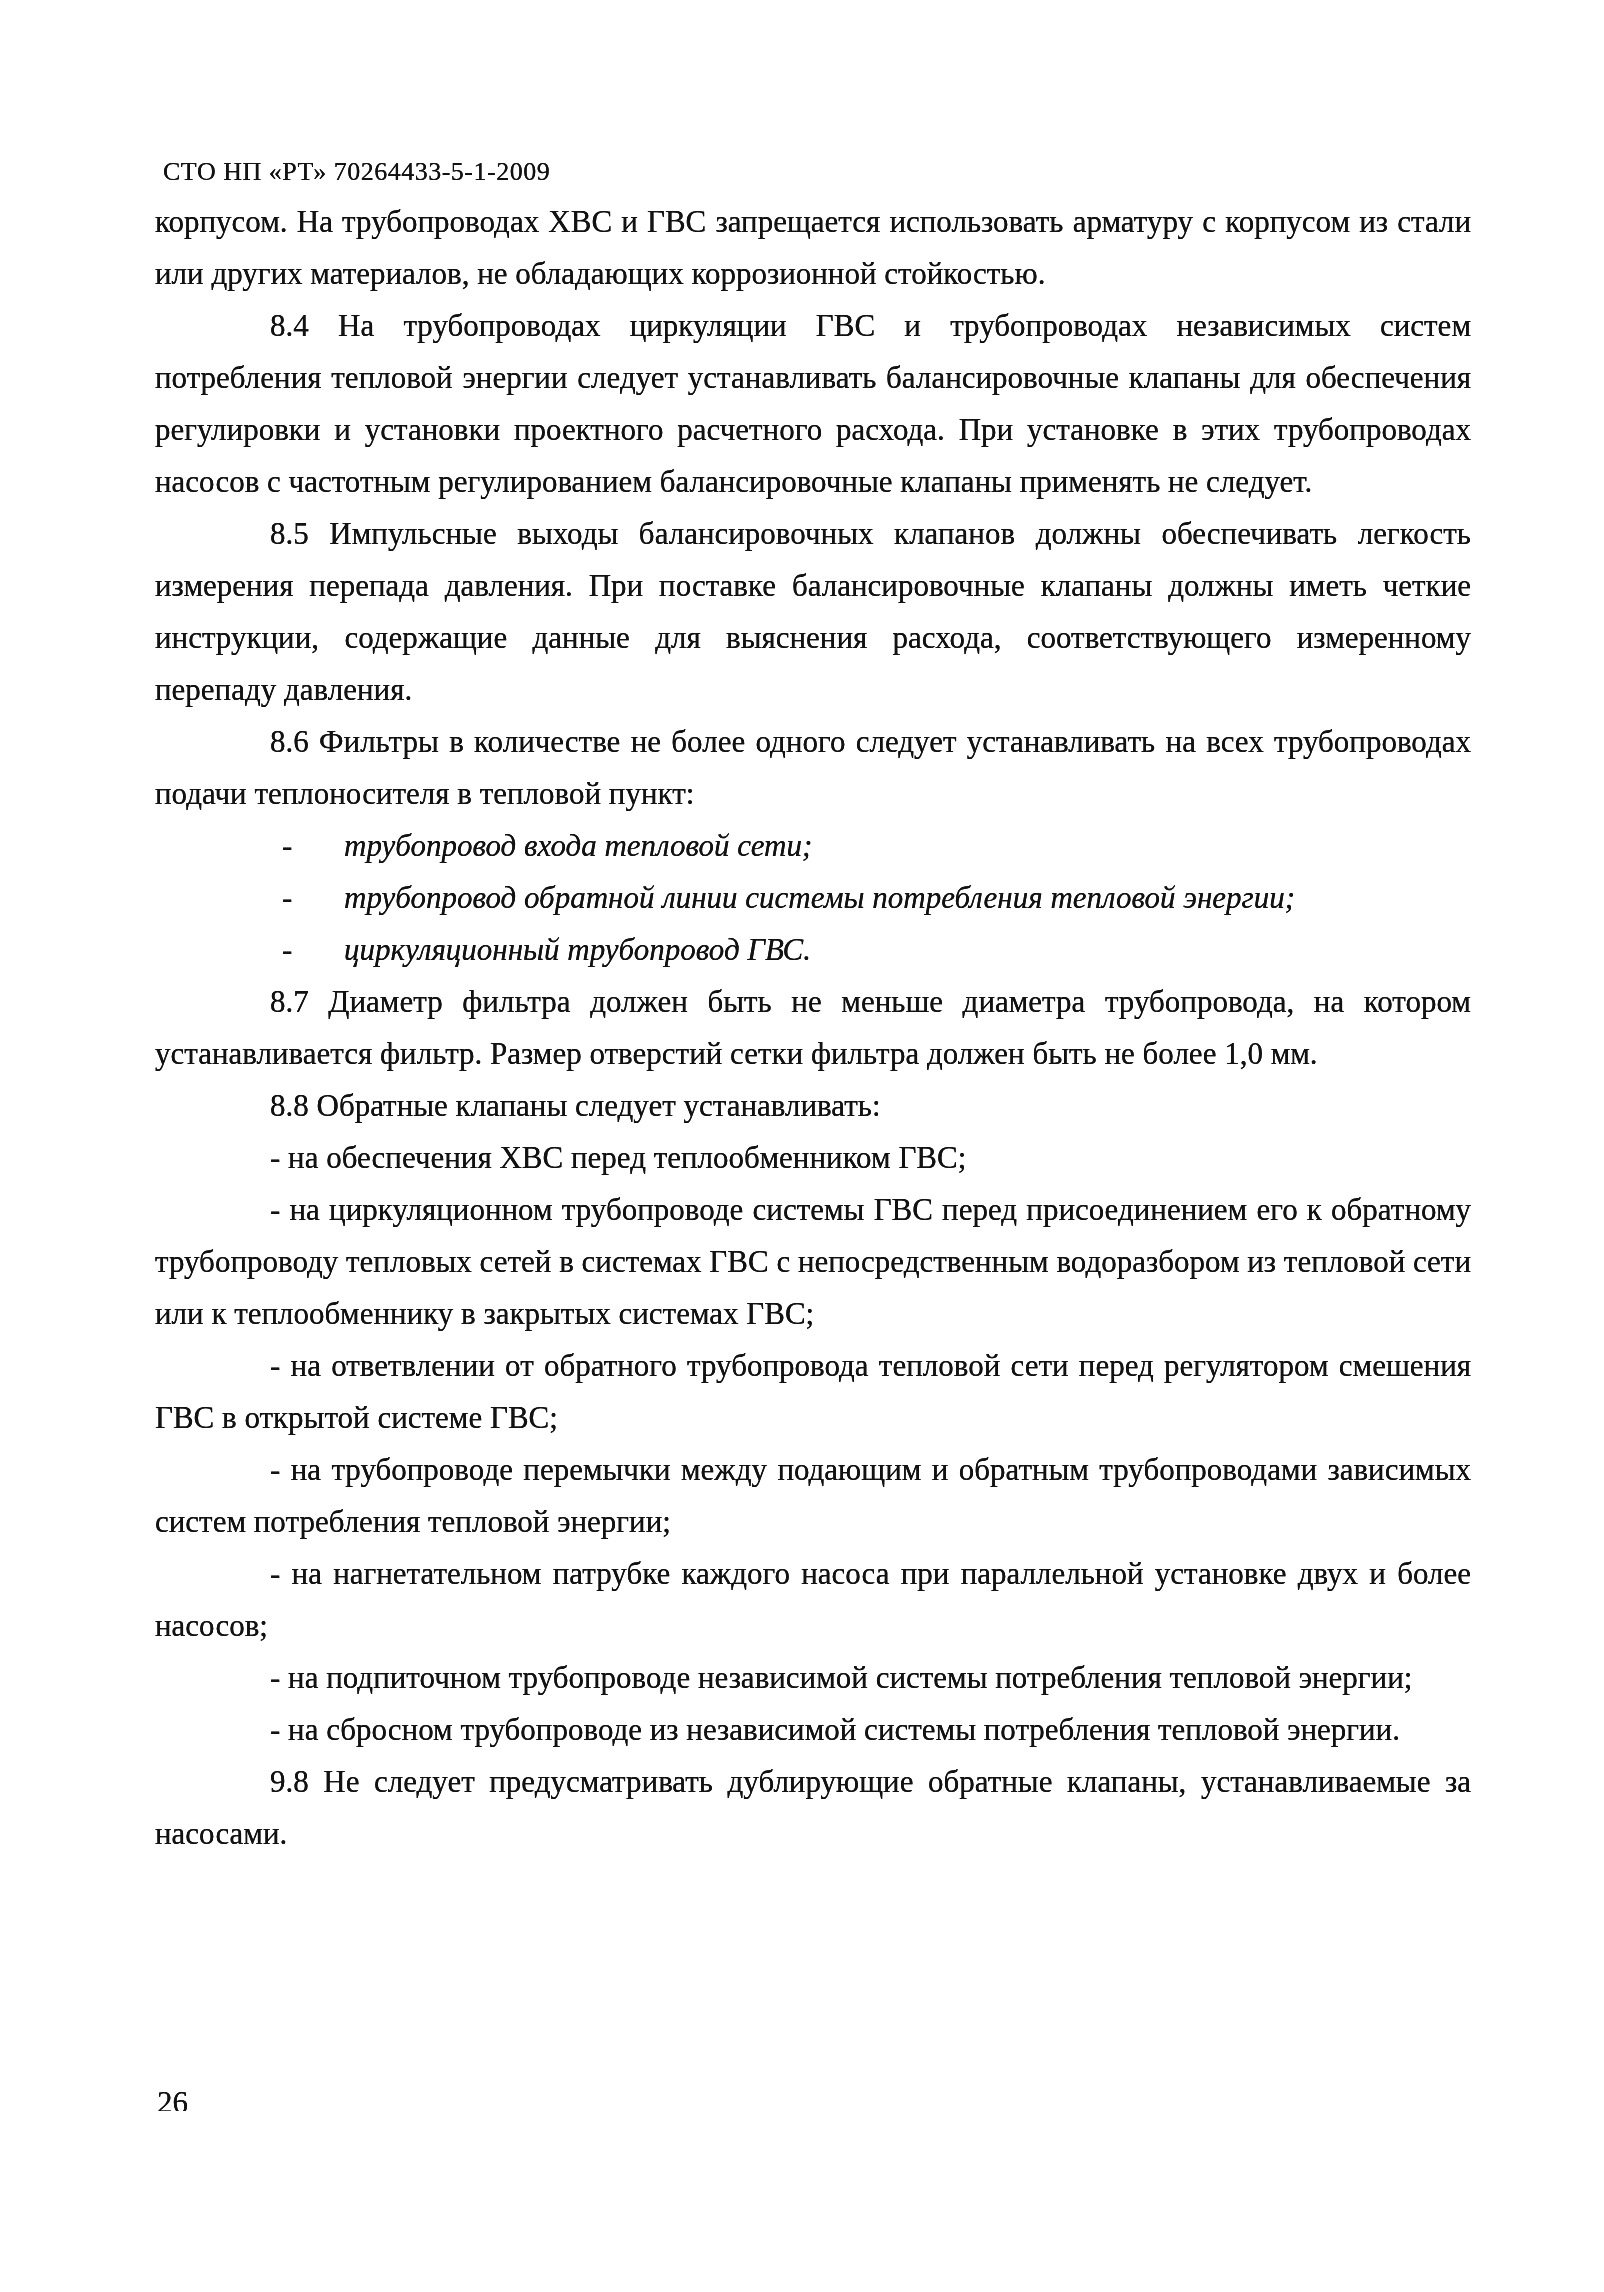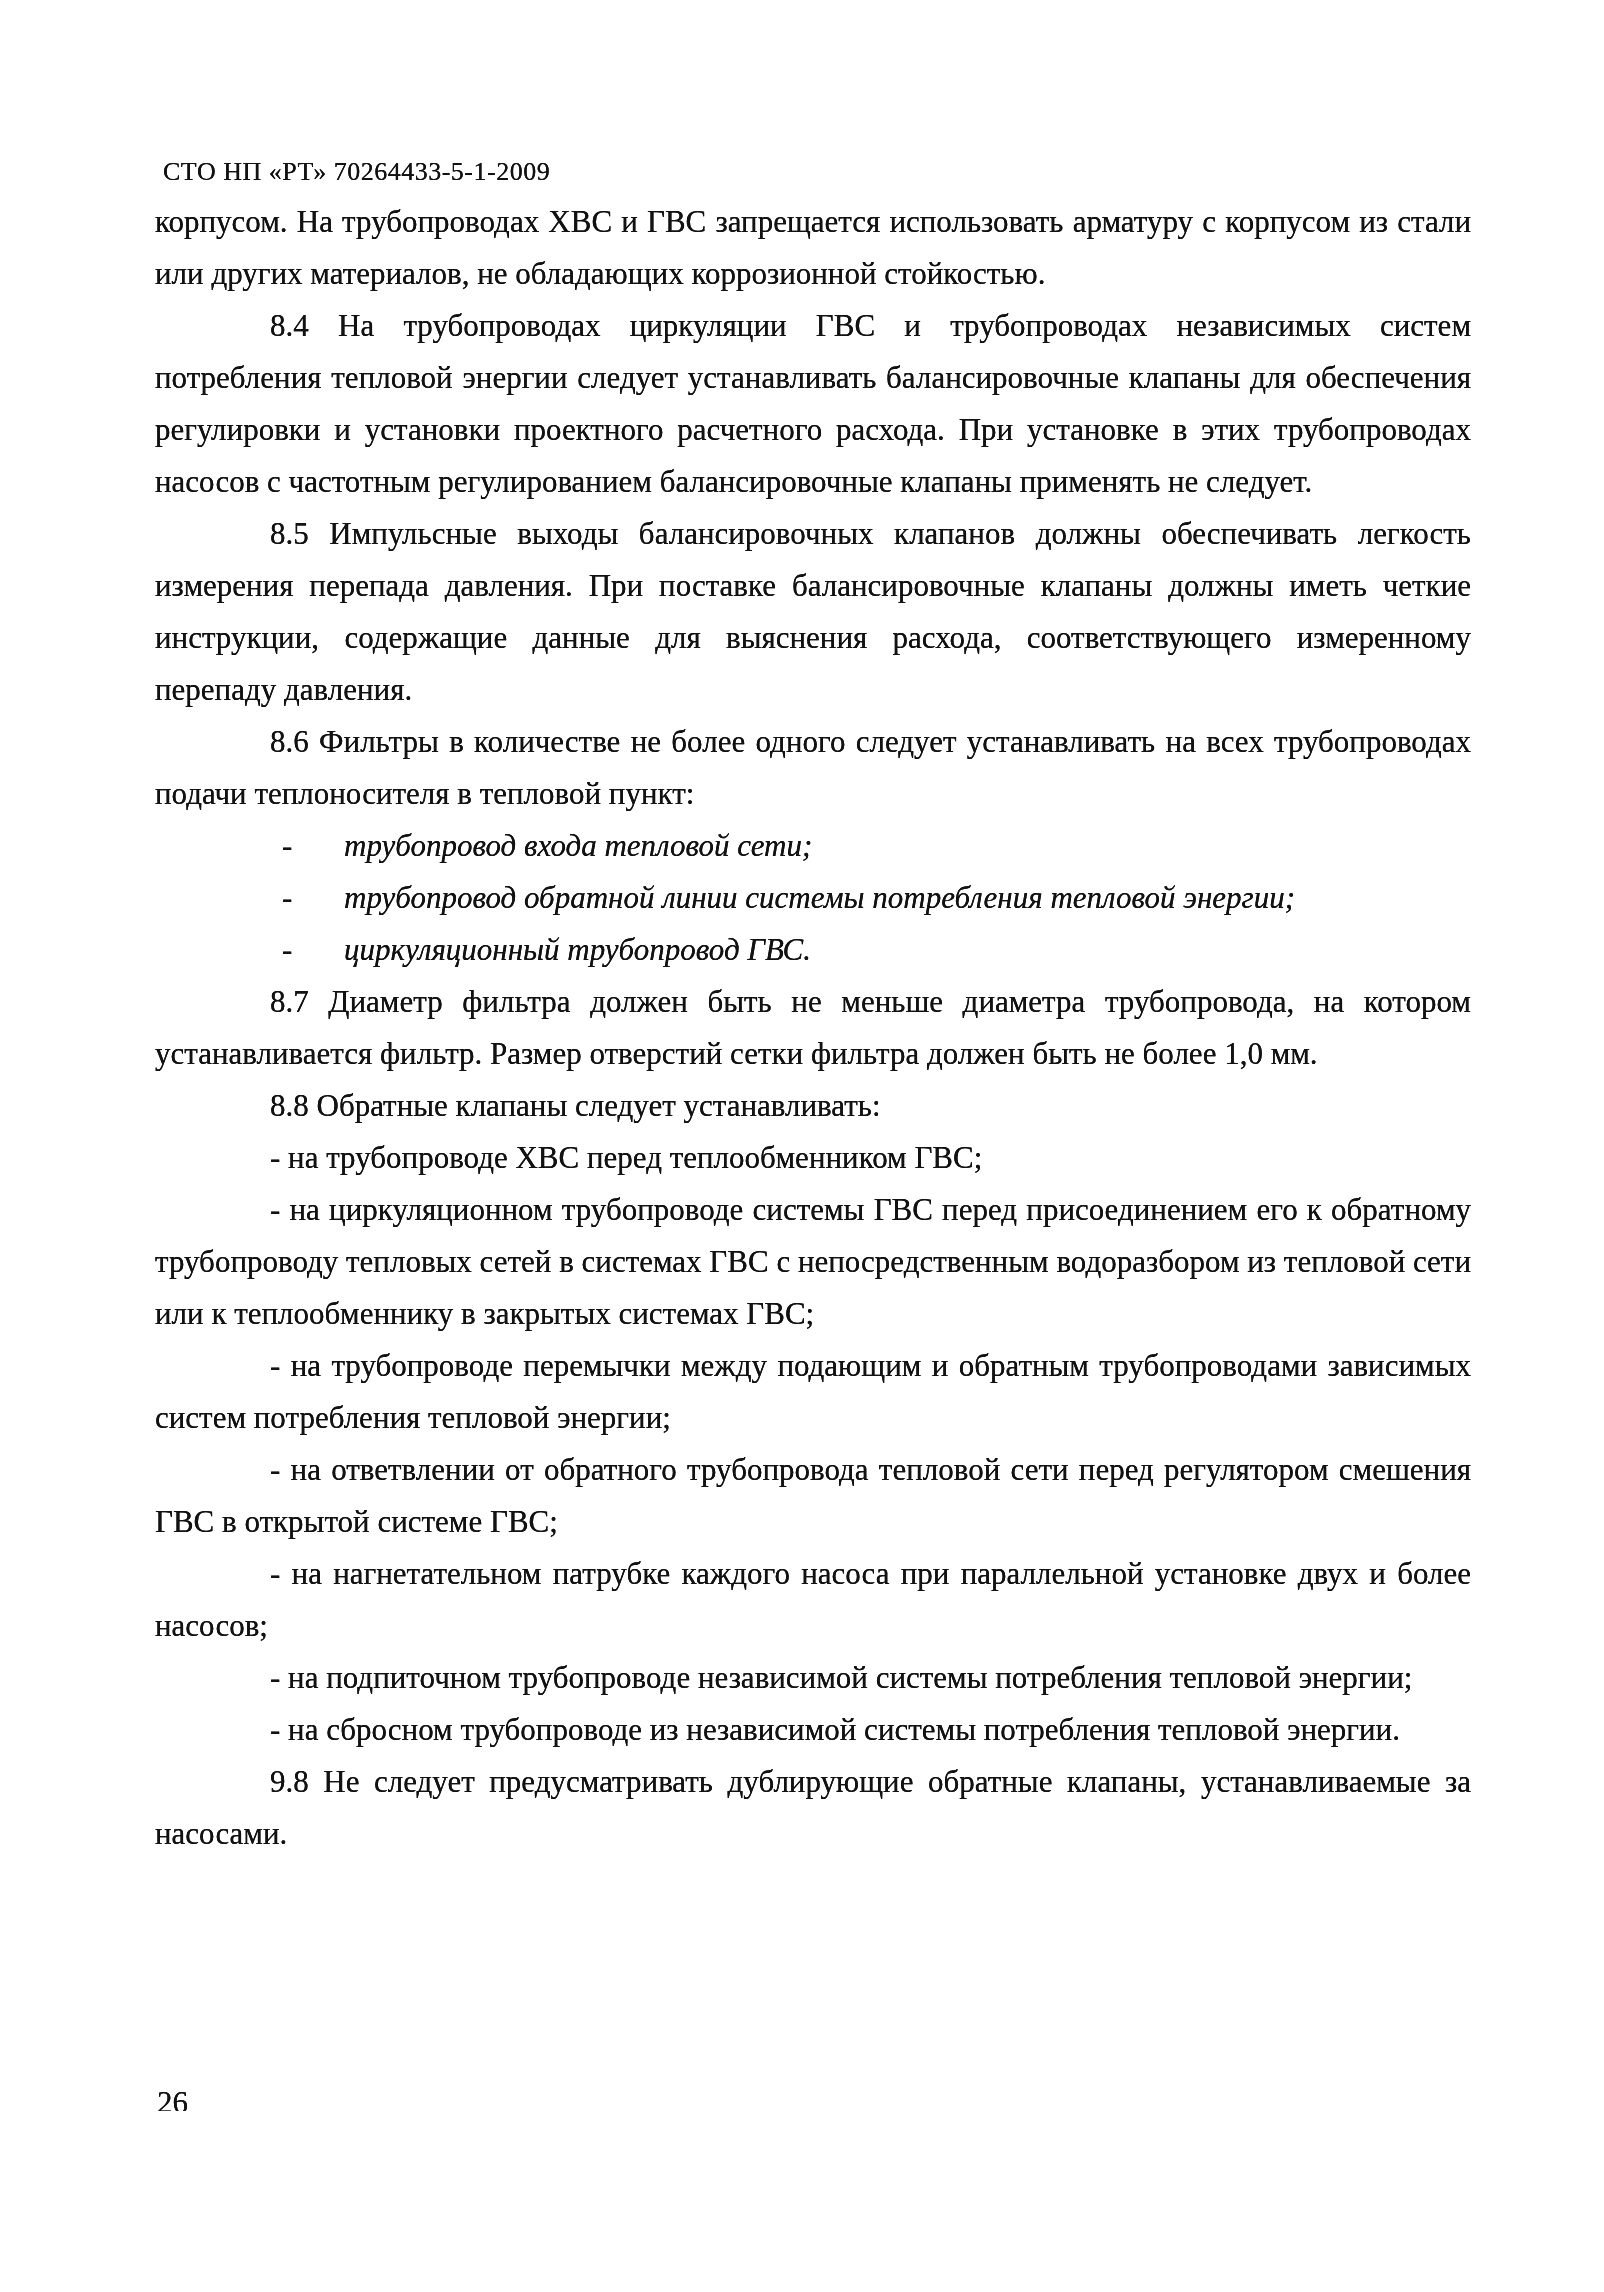--- a/index.html
+++ b/index.html
@@ -86,24 +86,24 @@
       <span class="dash">-</span><span>трубопровод обратной линии системы потребления тепловой энергии;</span>
     </div>
     <div class="dash-item">
       <span class="dash">-</span><span>циркуляционный трубопровод ГВС.</span>
     </div>
 
     <p class="para">8.7 Диаметр фильтра должен быть не меньше диаметра трубопровода, на котором устанавливается фильтр. Размер отверстий сетки фильтра должен быть не более 1,0 мм.</p>
 
     <p class="para">8.8 Обратные клапаны следует устанавливать:</p>
 
-    <p class="para">- на трубопроводе ХВС перед теплообменником ГВС;</p>
+    <p class="para">- на обеспечения ХВС перед теплообменником ГВС;</p>
     <p class="para">- на циркуляционном трубопроводе системы ГВС перед присоединением его к обратному трубопроводу тепловых сетей в системах ГВС с непосредственным водоразбором из тепловой сети или к теплообменнику в закрытых системах ГВС;</p>
+    <p class="para">- на ответвлении от обратного трубопровода тепловой сети перед регулятором смешения ГВС в открытой системе ГВС;</p>
     <p class="para">- на трубопроводе перемычки между подающим и обратным трубопроводами зависимых систем потребления тепловой энергии;</p>
-    <p class="para">- на ответвлении от обратного трубопровода тепловой сети перед регулятором смешения ГВС в открытой системе ГВС;</p>
     <p class="para">- на нагнетательном патрубке каждого насоса при параллельной установке двух и более насосов;</p>
     <p class="para">- на подпиточном трубопроводе независимой системы потребления тепловой энергии;</p>
     <p class="para">- на сбросном трубопроводе из независимой системы потребления тепловой энергии.</p>
 
     <p class="para">9.8 Не следует предусматривать дублирующие обратные клапаны, устанавливаемые за насосами.</p>
 
   </div>
 
   <div class="page-number">26</div>
 

